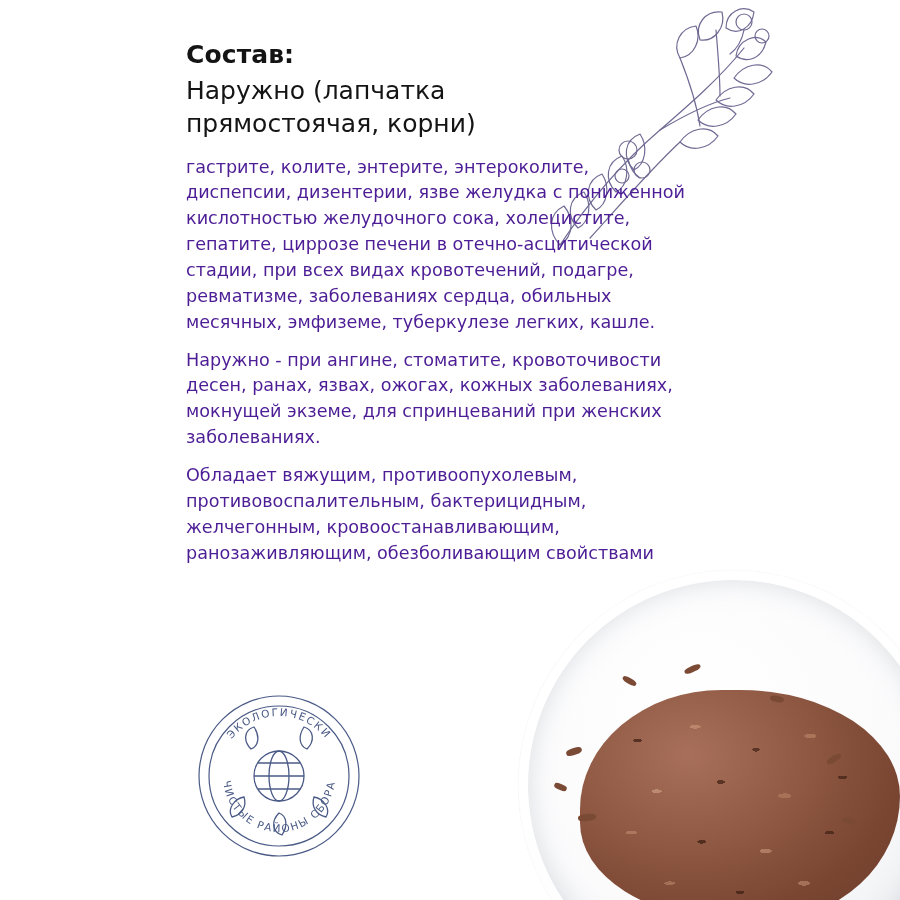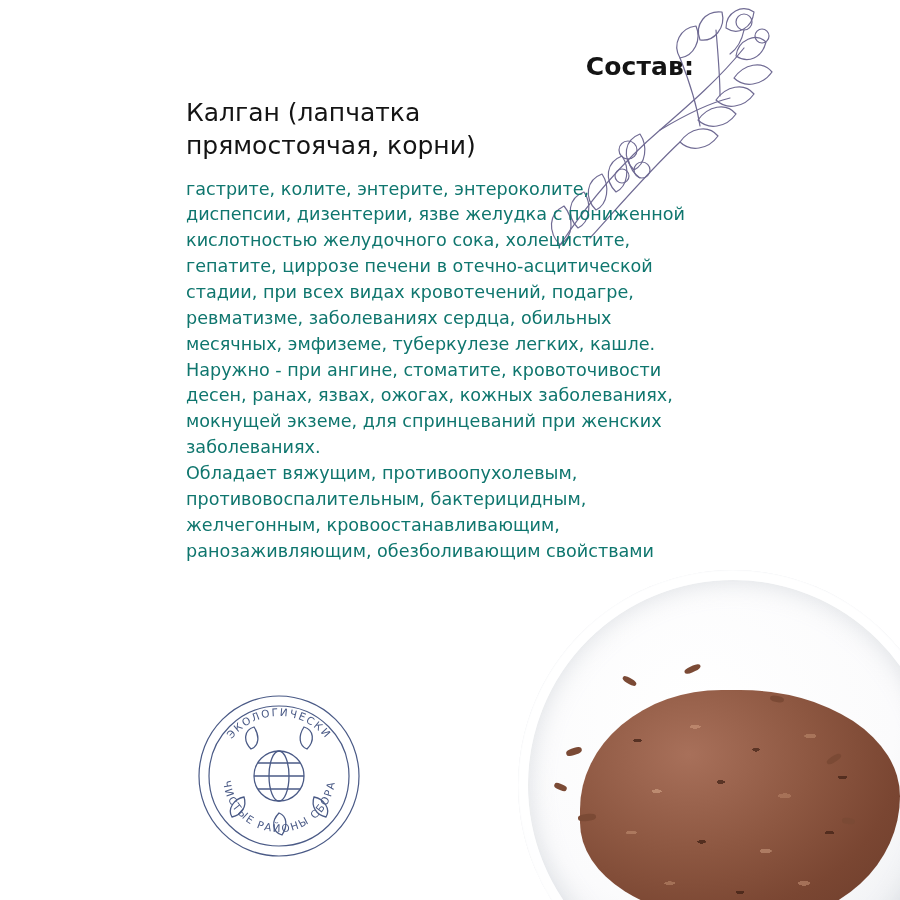--- a/index.html
+++ b/index.html
@@ -39,48 +39,47 @@
     left: 186px;
     top: 38px;
     width: 520px;
   }
 
   .heading {
     font-size: 25px;
     line-height: 1.34;
     font-weight: 700;
     color: #141414;
-    margin: 12px;
+    margin: 0;
     letter-spacing: 0.1px;
-    text-align: right;
   }
 
   .composition-value {
     font-size: 25px;
     line-height: 1.34;
     font-weight: 400;
     color: #141414;
     margin: 2px 0 0 0;
     max-width: 340px;
   }
 
   .heading-usage {
     margin-top: 26px;
   }
 
   .body-text {
     font-size: 17.6px;
     line-height: 1.47;
-    color: #0f766e;
+    color: #4c1d95;
     margin: 14px 0 0 0;
     max-width: 512px;
     font-weight: 400;
   }
   .body-text + .body-text {
-    margin-top: 0px;
+    margin-top: 12px;
   }
 
   
   .eco-stamp {
     position: absolute;
     left: 196px;
     top: 693px;
     width: 166px;
     height: 166px;
   }
@@ -194,21 +193,21 @@
       <circle cx="98" cy="150" r="9"></circle>
       <circle cx="112" cy="170" r="8"></circle>
       <circle cx="92" cy="176" r="7"></circle>
       <path d="M214 30 C212 40 208 48 200 54"></path>
       <path d="M98 159 C100 168 104 174 110 178"></path>
     </svg>
   </div>
 
   <div class="content">
     <h1 class="heading">Состав:</h1>
-    <p class="composition-value">Калган (лапчатка прямостоячая, корни)</p>
+    <p class="composition-value">Наружно (лапчатка прямостоячая, корни)</p>
 
 
     <p class="body-text">гастрите, колите, энтерите, энтероколите, диспепсии, дизентерии, язве желудка с пониженной кислотностью желудочного сока, холецистите, гепатите, циррозе печени в отечно-асцитической стадии, при всех видах кровотечений, подагре, ревматизме, заболеваниях сердца, обильных месячных, эмфиземе, туберкулезе легких, кашле.</p>
     <p class="body-text">Наружно - при ангине, стоматите, кровоточивости десен, ранах, язвах, ожогах, кожных заболеваниях, мокнущей экземе, для спринцеваний при женских заболеваниях.</p>
     <p class="body-text">Обладает вяжущим, противоопухолевым, противовоспалительным, бактерицидным, желчегонным, кровоостанавливающим, ранозаживляющим, обезболивающим свойствами</p>
   </div>
 
   <div class="eco-stamp">
     <svg viewBox="0 0 166 166" width="166" height="166" fill="none">
       <defs>

